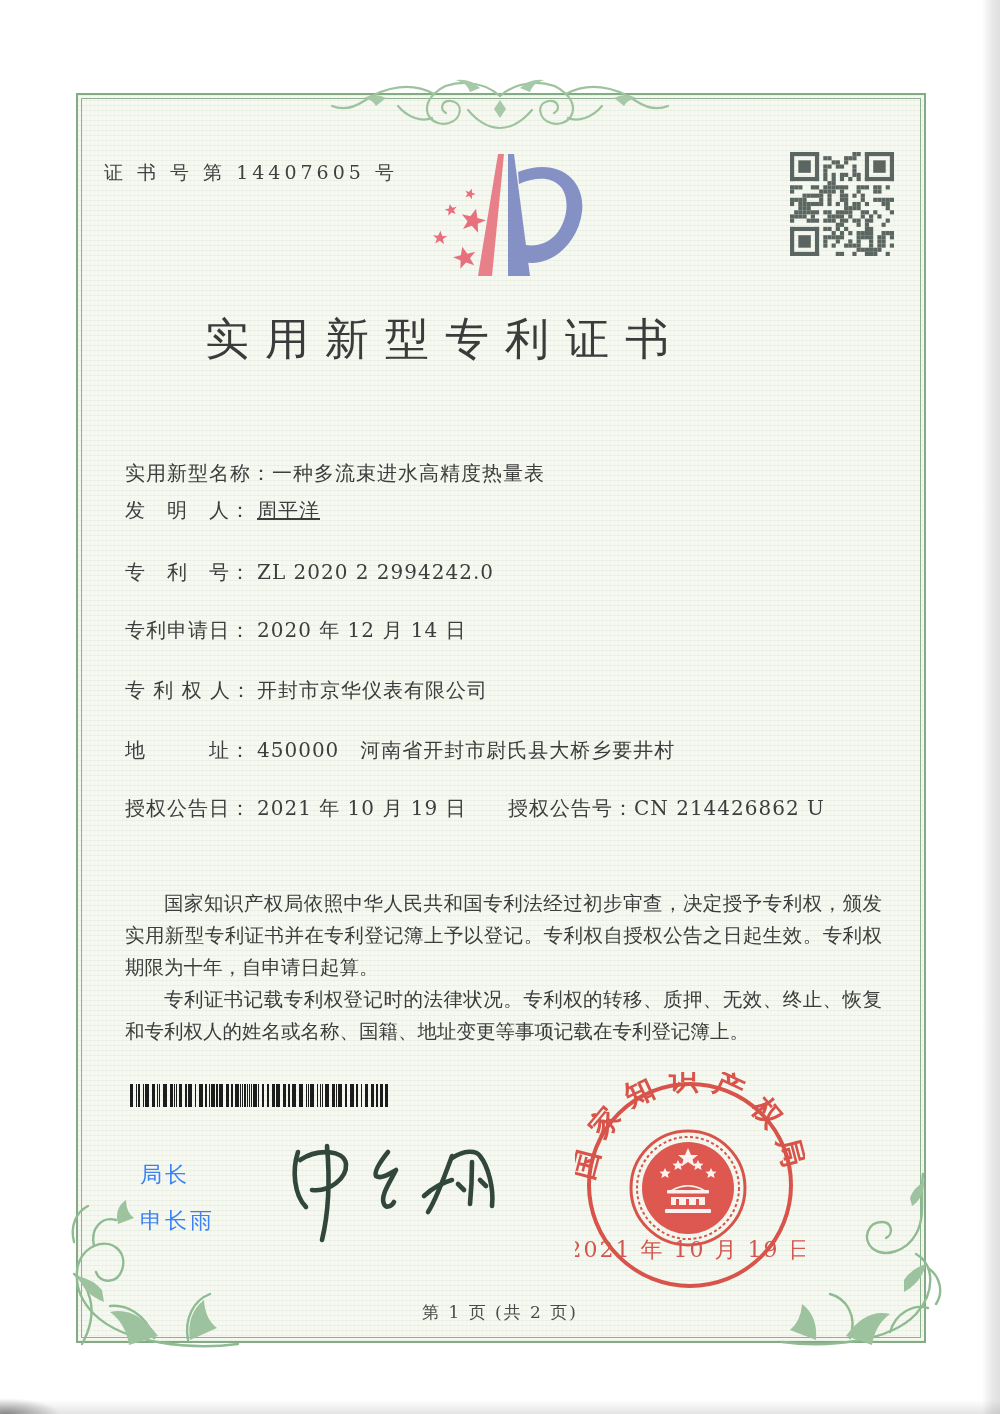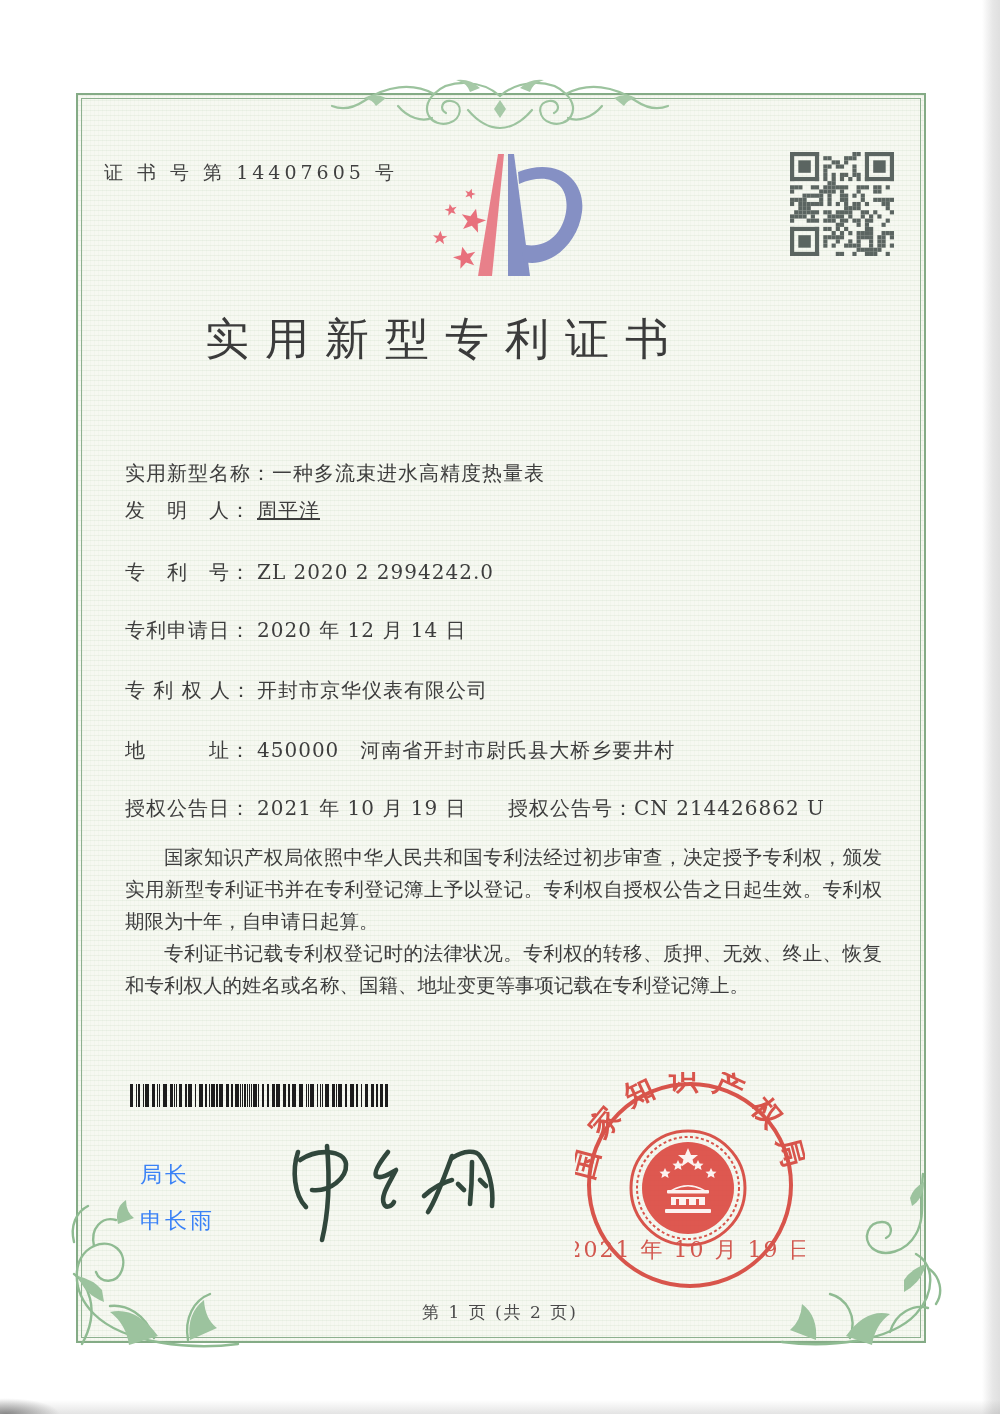--- a/index.html
+++ b/index.html
@@ -15,21 +15,21 @@
            repeating-linear-gradient(0deg,rgba(167,196,158,.14) 0 1px,rgba(0,0,0,0) 1px 5px),
            repeating-linear-gradient(90deg,rgba(190,210,180,.08) 0 1px,rgba(0,0,0,0) 1px 4px),
            #f6f8f1;}
   .frame::after{content:'';position:absolute;inset:3px;border:1.2px solid #8db08f;pointer-events:none;}
   .abs{position:absolute;}
   .cert-no{left:104px;top:160px;font-size:19px;letter-spacing:4px;color:#404040;}
   .title{left:0;top:310px;width:890px;text-align:center;font-size:44px;letter-spacing:16px;color:#3b3b3b;font-weight:500;}
   .row{position:absolute;left:125px;width:770px;font-size:20px;color:#3d3d3d;letter-spacing:1px;white-space:nowrap;}
   .row .lbl{display:inline-block;min-width:132px;}
   .row .second{position:absolute;left:383px;top:0;}
-  .paras{left:125px;top:842px;width:757px;font-size:19.5px;line-height:32px;color:#3c3c3c;text-align:justify;}
+  .paras{left:125px;top:888px;width:757px;font-size:19.5px;line-height:32px;color:#3c3c3c;text-align:justify;}
   .paras p{margin:0;text-indent:2em;}
   .signer{left:140px;top:1160px;font-size:22px;color:#3b82f6;letter-spacing:3px;font-family:"DejaVu Sans","Liberation Sans",sans-serif;}
   .signer div{margin-bottom:16px;}
   .page-ind{left:0;top:1301px;width:1000px;text-align:center;font-size:17px;letter-spacing:2px;color:#4a4a4a;}
   .back-note{left:0;top:1362px;width:960px;text-align:center;font-size:19px;letter-spacing:4px;color:#474747;}
   .seal-date{fill:#cf4a41;font-size:22px;letter-spacing:2px;font-family:"DejaVu Serif","Liberation Serif",serif;}
   .seal-arc{fill:#d6473e;font-size:29px;letter-spacing:13px;font-weight:600;font-family:"DejaVu Serif","Liberation Serif",serif;}
   svg{display:block;}
 </style>
 </head>

